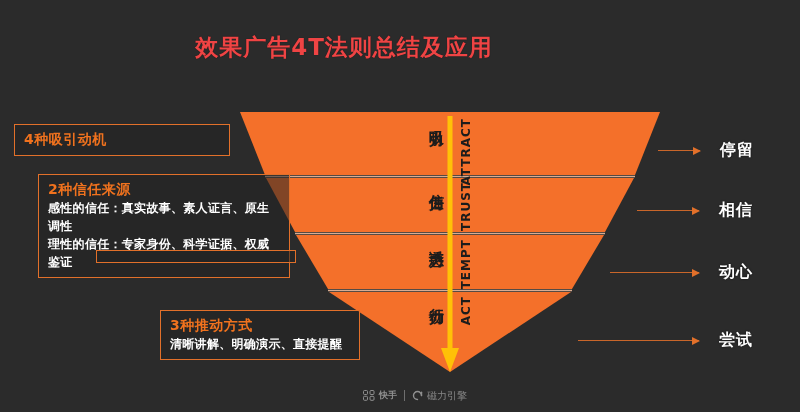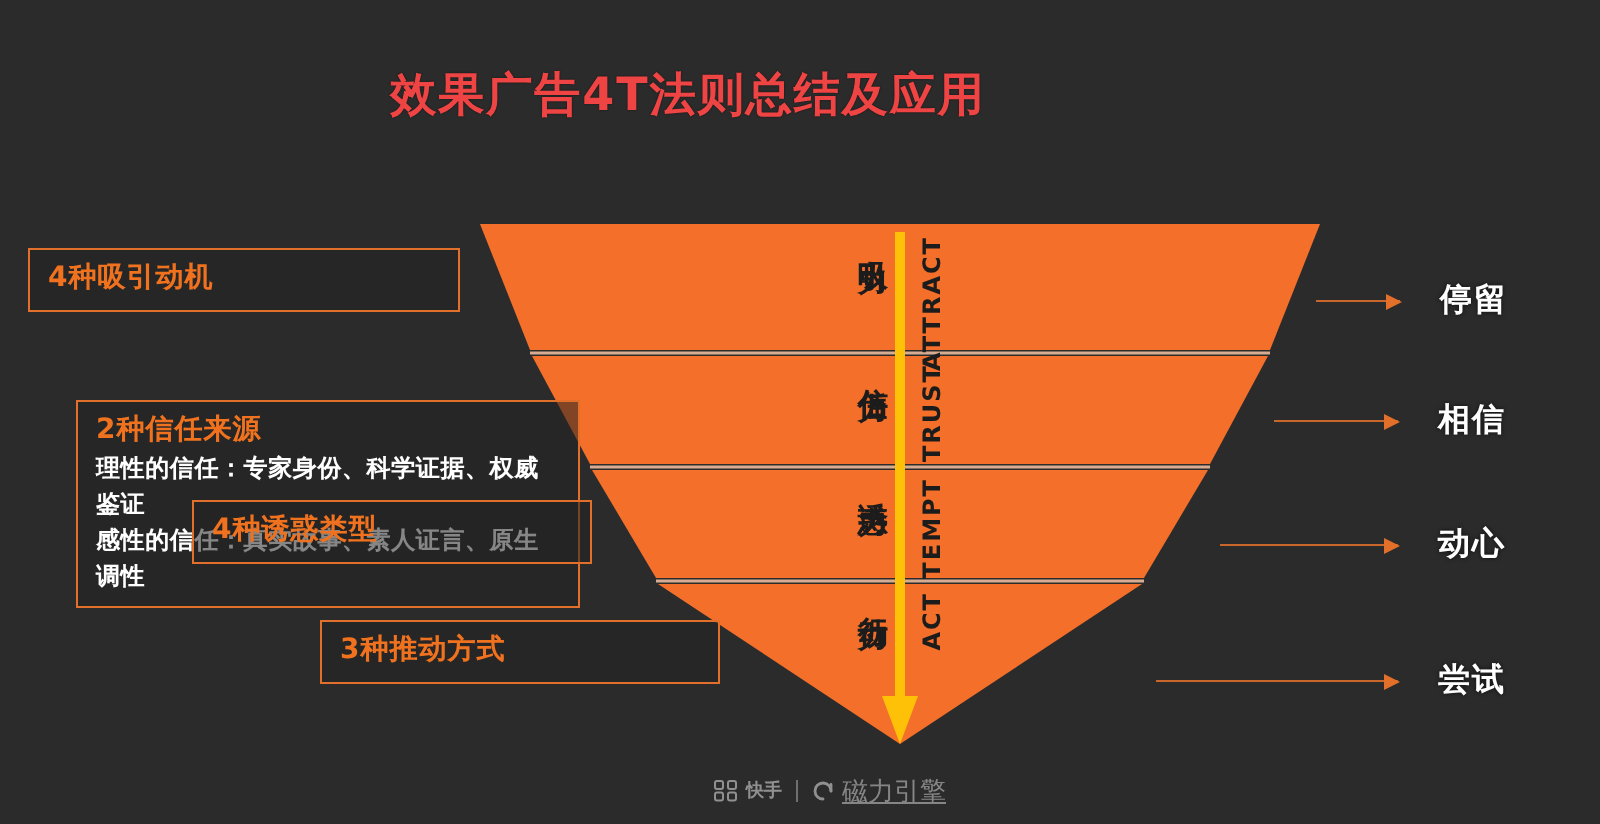--- a/index.html
+++ b/index.html
@@ -101,21 +101,21 @@
   
   #footer {
     position:absolute; left:0; bottom:7px; width:800px;
     display:flex; align-items:center; justify-content:center;
     gap:7px;
     opacity:.62;
     padding-left:30px;
   }
   #footer .brand { display:flex; align-items:center; gap:4px; }
   #footer .brand-text { color:#cfcfcf; font-size:9px; font-weight:bold; }
-  #footer .brand-text.small { font-size:13px; font-weight:normal; color:#bdbdbd;text-decoration:underline; }
+  #footer .brand-text.small { font-size:10px; font-weight:normal; color:#bdbdbd; }
   #footer .divider { width:1px; height:11px; background:#9a9a9a; }
   .logo-glyph { display:inline-block; }
 </style>
 </head>
 <body>
 
 <div id="title">效果广告4T法则总结及应用</div>
 
 <div id="funnel-wrap">
   <svg id="funnel-svg" width="800" height="412">
@@ -156,32 +156,32 @@
       <span class="stage-cn">行动力</span>
       <span class="stage-en" style="margin-left:16px;">ACT</span>
     </div>
   </div>
 </div>
 
 <div class="callout" style="left:14px; top:124px; width:216px;">
   <div class="c-head">4种吸引动机</div>
 </div>
 
-<div class="callout" style="left:38px; top:200px; width:252px;">
+<div class="callout" style="left:38px; top:174px; width:252px;">
   <div class="c-head">2种信任来源</div>
+  <div class="c-line">感性的信任：真实故事、素人证言、原生调性</div>
   <div class="c-line">理性的信任：专家身份、科学证据、权威鉴证</div>
-  <div class="c-line">感性的信任：真实故事、素人证言、原生调性</div>
 </div>
 
 <div class="callout" style="left:96px; top:250px; width:200px;">
-  <div class="c-head">4种诱惑类型</div>
 </div>
 
 <div class="callout" style="left:160px; top:310px; width:200px;">
   <div class="c-head">3种推动方式</div>
+  <div class="c-line">清晰讲解、明确演示、直接提醒</div>
 </div>
 
 <div class="outcome" style="left:658px; top:140px;">
   <div class="arrow-line" style="width:42px;">
     <span class="arrow-head"></span>
   </div>
   <div class="outcome-label">停留</div>
 </div>
 
 <div class="outcome" style="left:637px; top:200px;">

